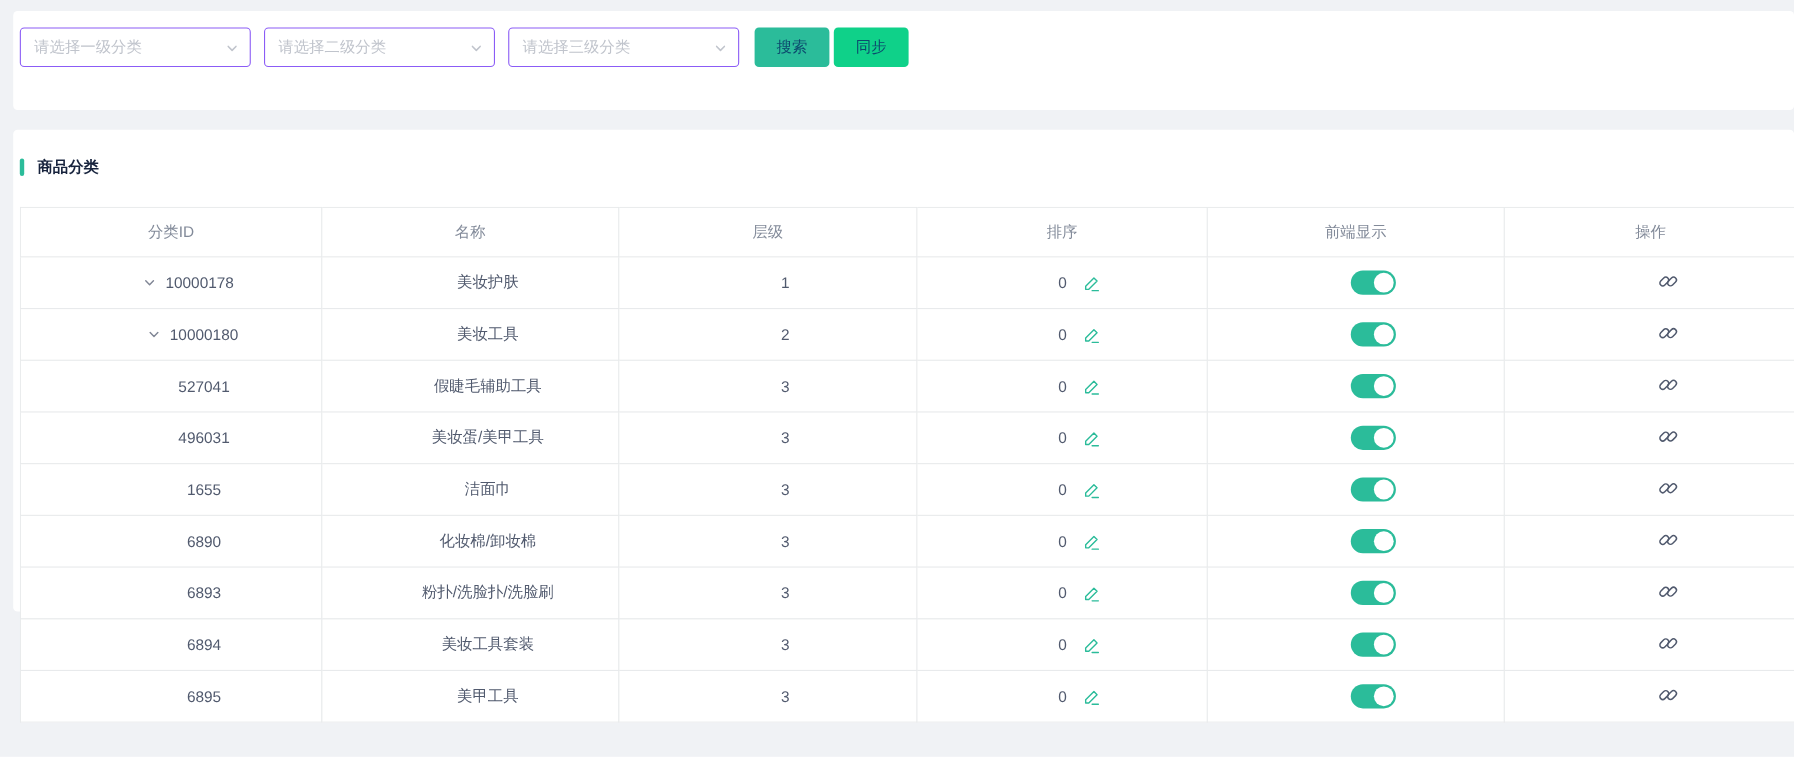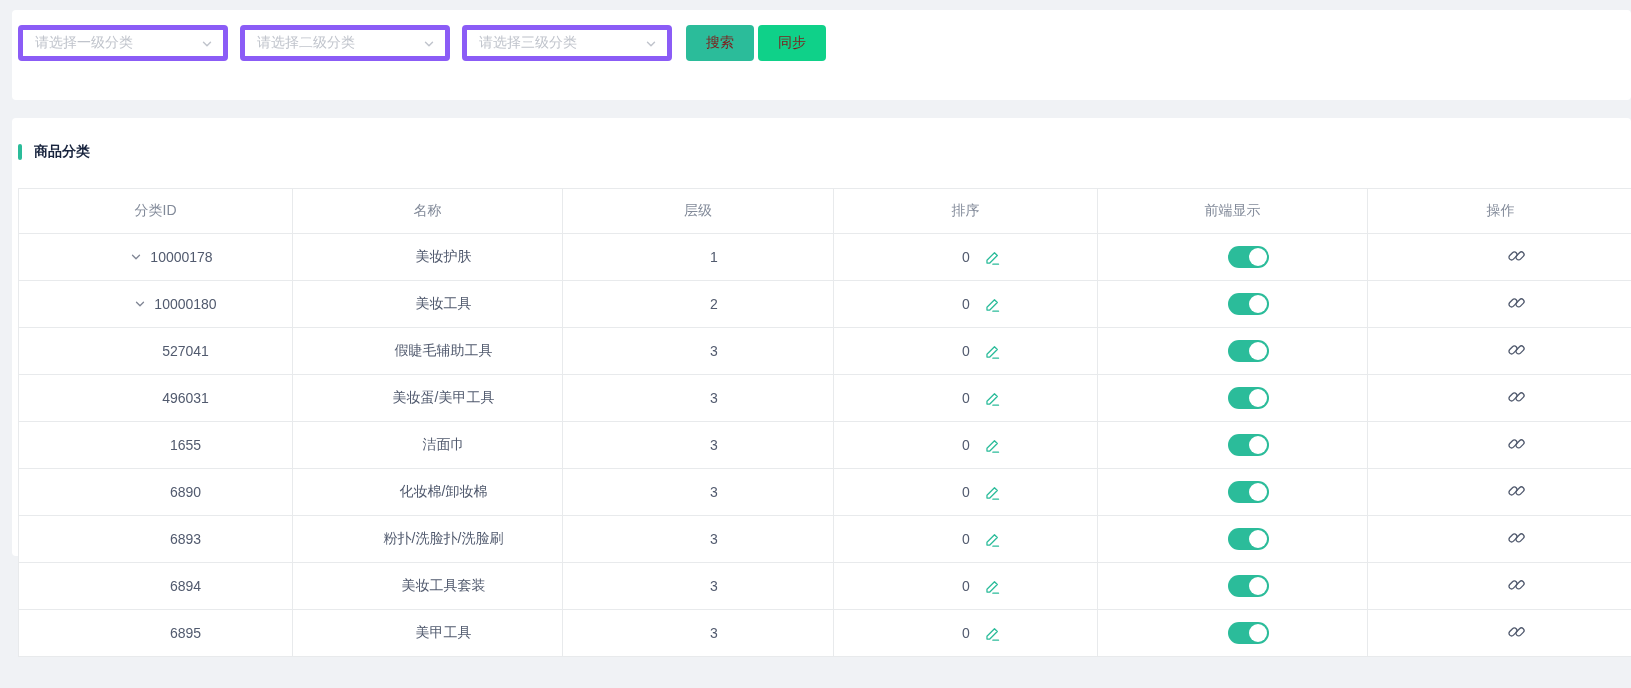--- a/index.html
+++ b/index.html
@@ -31,21 +31,21 @@
   .filter-card{ top:10px; height:90px; }
   .filter-row{
     display:flex;
     align-items:center;
     padding:15px 0 0 6px;
   }
   .select{
     position:relative;
     width:210px;
     height:36px;
-    border:5px solid #8b5cf6;
+    border:1px solid #8b5cf6;
     border-radius:4px;
     background:#fff;
     display:flex;
     align-items:center;
     padding:0 28px 0 12px;
     margin-right:12px;
     cursor:pointer;
   }
   .select .ph{
     color:var(--placeholder);
@@ -57,21 +57,21 @@
     position:absolute;
     right:10px;
     top:50%;
     margin-top:-6px;
     width:12px;height:12px;
   }
   .btn{
     height:36px;
     border:none;
     border-radius:4px;
-    color:#7f1d1d;
+    color:#0c4a6e;
     font-size:14px;
     font-family:inherit;
     padding:0 20px;
     cursor:pointer;
   }
   .btn-search{ background:var(--teal); margin-left:2px; }
   .btn-sync{ background:var(--green); margin-left:4px; }
   
   .content-card{ top:118px; height:438px; }
   .section-header{

